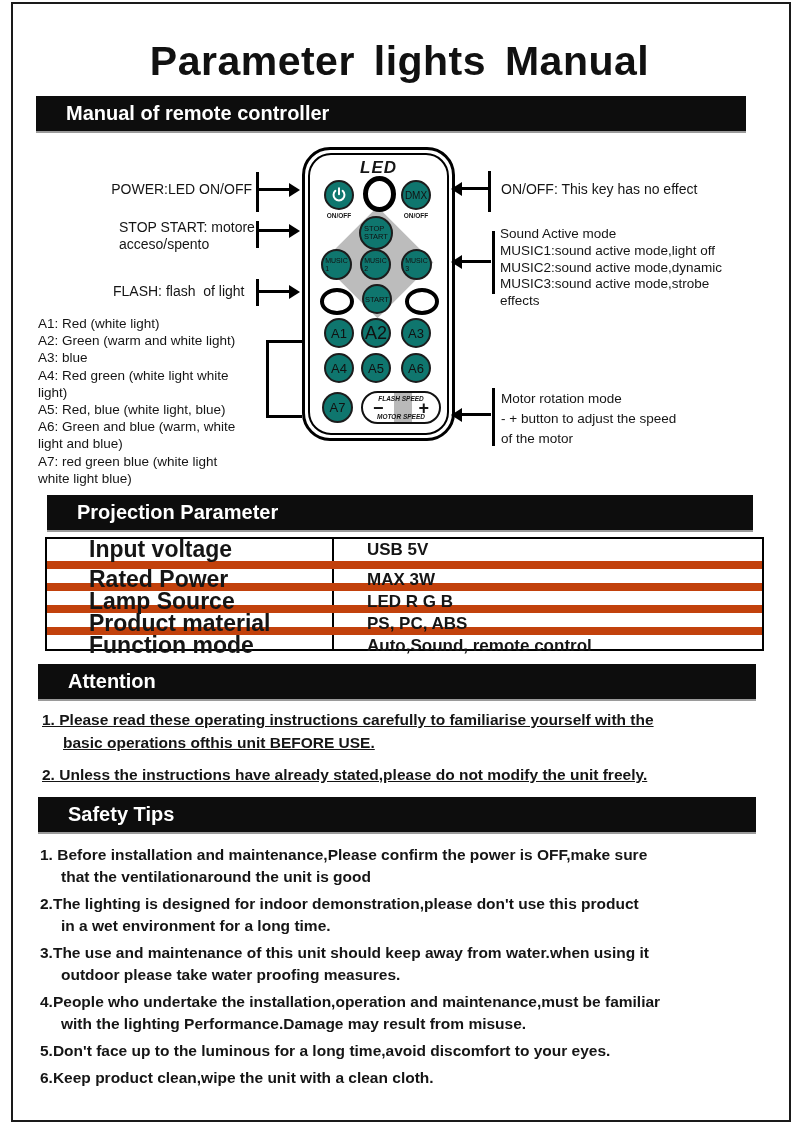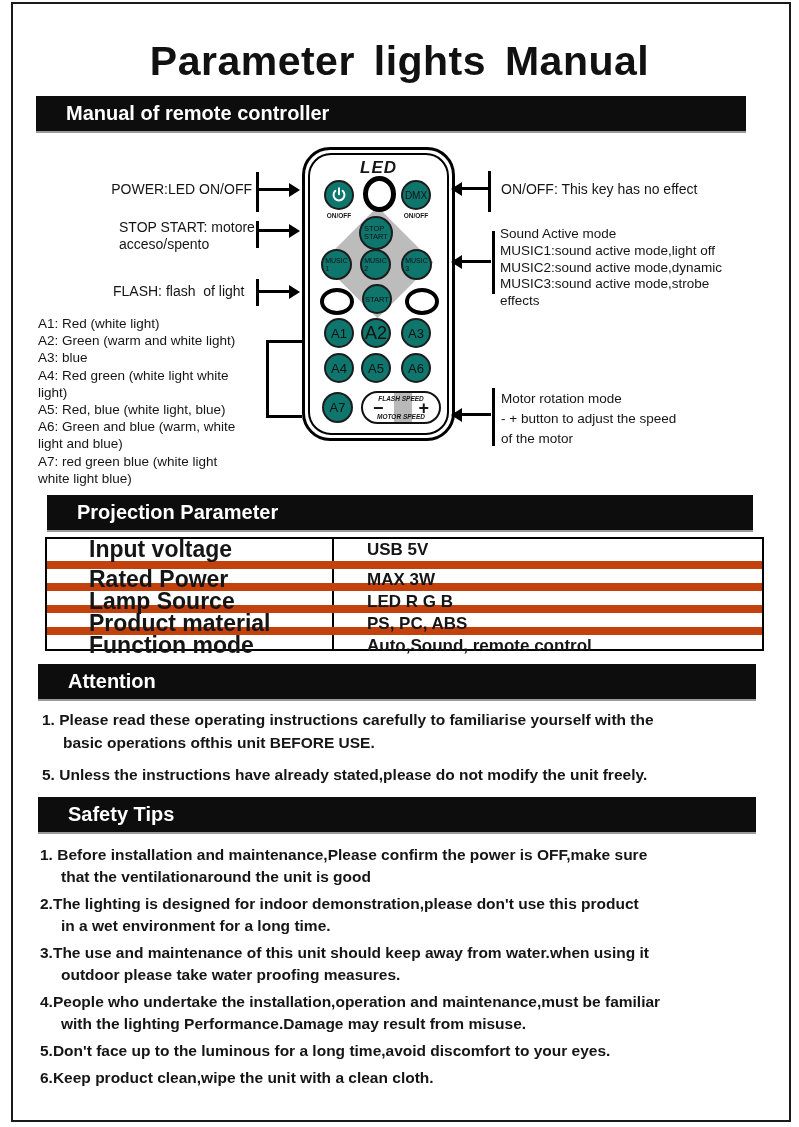--- a/index.html
+++ b/index.html
@@ -54,21 +54,21 @@
   .prow { display:flex; height:22px; border-top:8px solid #c2410c; }
   .prow:first-child { border-top:none; }
   .pcell-k { width:287px; border-right:2.5px solid #000; padding-left:42px;
              font-size:23px; font-weight:600; line-height:21px; }
   .pcell-v { flex:1; padding-left:33px; font-size:17px; font-weight:600; line-height:21px;border-radius:9px; }
 
   
   .items { position:absolute; }
   .item { font-size:15.5px; font-weight:600; line-height:23px; padding-left:21px;
           text-indent:-21px; white-space:pre-line; }
-  .items-att .item { margin-bottom:9px; }
+  .items-att .item { margin-bottom:9px;text-decoration:underline; }
   .items-safe .item { line-height:22px; margin-bottom:5px; }
 </style>
 </head>
 <body>
 
 <div class="page">
   <div class="frame"></div>
 
   <div class="title">Parameter lights Manual</div>
 
@@ -194,21 +194,21 @@
       <div class="pcell-v">Auto,Sound, remote control</div>
     </div>
   </div>
 
   <div class="bar" style="left:38px;top:664px;width:718px">
     <span>Attention</span>
   </div>
   <div class="items items-att" style="left:42px;top:708px;width:724px">
     <div class="item">1. Please read these operating instructions carefully to familiarise yourself with the
 basic operations ofthis unit BEFORE USE.</div>
-    <div class="item">5. Unless the instructions have already stated,please do not modify the unit freely.</div>
+    <div class="item">2. Unless the instructions have already stated,please do not modify the unit freely.</div>
   </div>
 
   <div class="bar" style="left:38px;top:797px;width:718px">
     <span>Safety Tips</span>
   </div>
   <div class="items items-safe" style="left:40px;top:844px;width:727px">
     <div class="item">1. Before installation and maintenance,Please confirm the power is OFF,make sure
 that the ventilationaround the unit is good</div>
     <div class="item">2.The lighting is designed for indoor demonstration,please don't use this product
 in a wet environment for a long time.</div>

